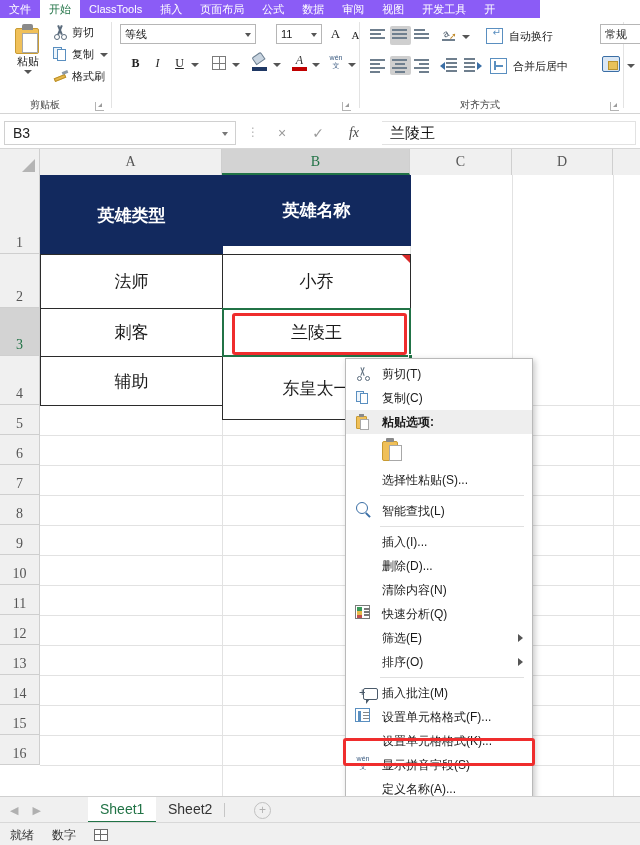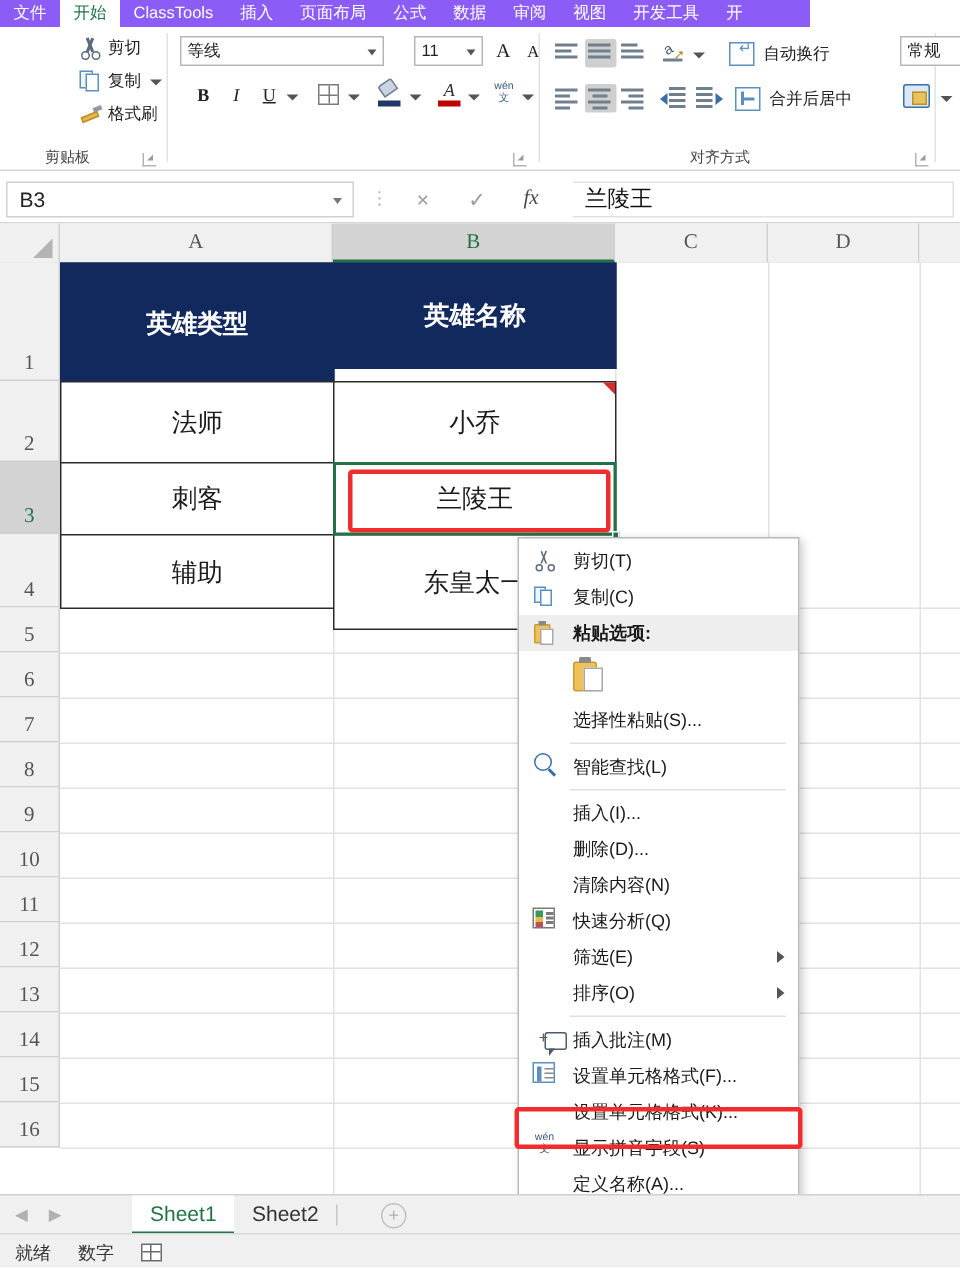--- a/index.html
+++ b/index.html
@@ -450,20 +450,29 @@
     <div class="rtab">数据</div>
     <div class="rtab">审阅</div>
     <div class="rtab">视图</div>
     <div class="rtab">开发工具</div>
     <div class="rtab">开</div>
   </div>
 
   <div class="ribbon-body">
 
     <div class="rgroup" style="left:0; width:112px;">
+      <div class="paste-btn">
+        <div class="clip-icon">
+          <div class="clip-body"></div>
+            <div class="clip-clamp"></div>
+            <div class="clip-page"></div>
+        </div>
+        <div class="paste-label">粘贴</div>
+        <div class="tri-down"></div>
+      </div>
 
       <div class="mini-cmd" style="left:52px; top:4px;">
         <div class="mi ic-scissor">
             <i></i>
             <b></b>
           </div>
         <div class="lbl">剪切</div>
       </div>
       <div class="mini-cmd" style="left:52px; top:26px;">
         <div class="mi ic-copy">

